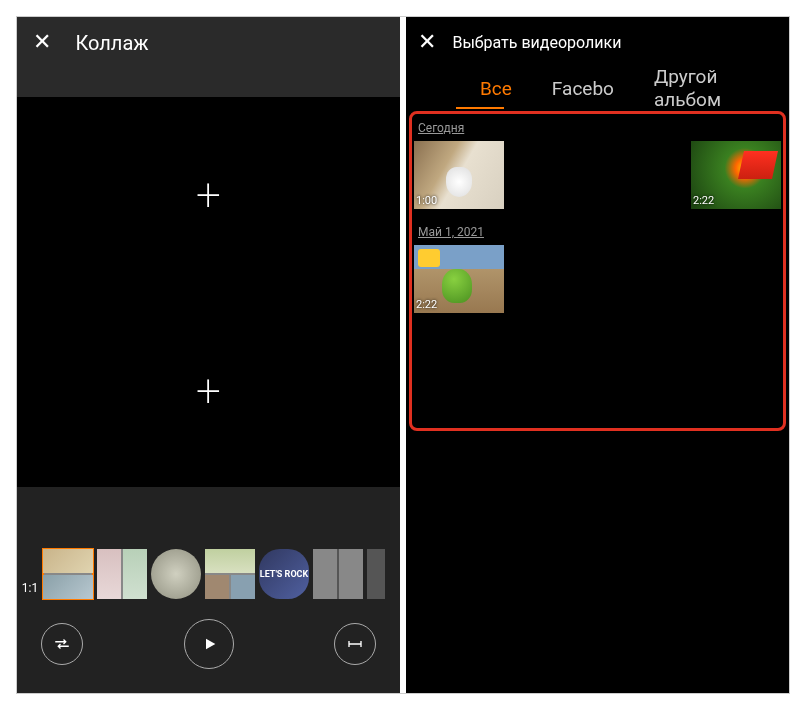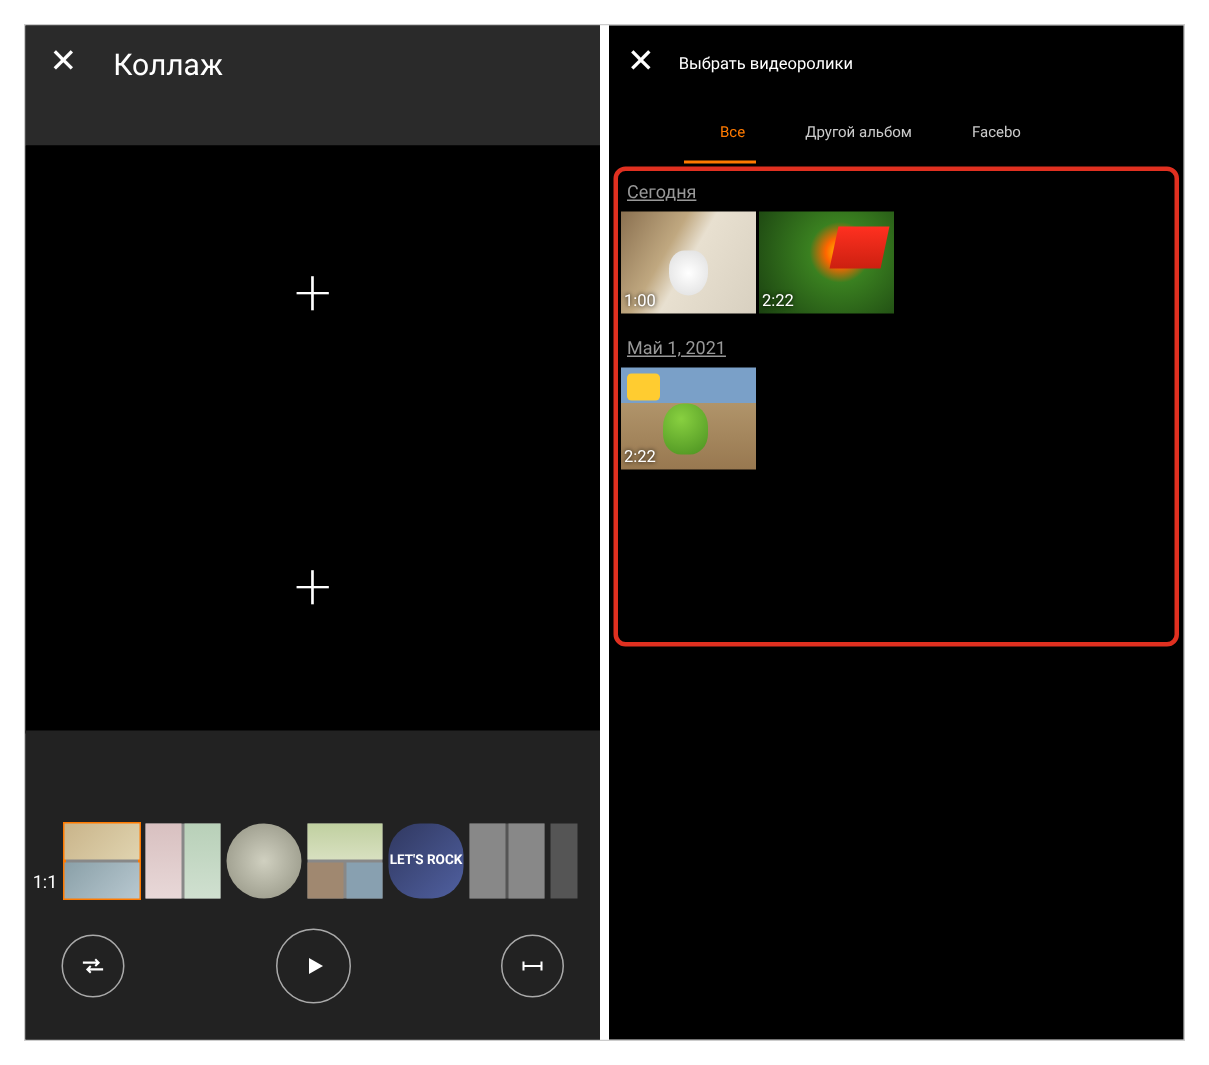--- a/index.html
+++ b/index.html
@@ -139,30 +139,30 @@
 
   
   .right-header {
     height: 50px;
     display: flex;
     align-items: center;
     padding: 0 12px;
     gap: 16px;
     color: #fff;
   }
-  .right-title { font-size: 11px; }
+  .right-title { font-size: 16px; }
   .tabs {
     height: 42px;
     display: flex;
     align-items: center;
     position: relative;
   }
   .tab {
     padding: 0 20px;
-    font-size: 10px;
+    font-size: 19px;
     color: #ccc;
     cursor: pointer;
     height: 100%;
     display:flex;
     align-items:center;
   }
   .tab:first-child { margin-left: 54px; }
   .tab.active { color: #ff7a00; }
   .tab-underline {
     position: absolute;
@@ -187,21 +187,21 @@
     top: 98px;
     left: 8px;
     right: 8px;
   }
   .section-label {
     color: #999;
     font-size: 12px;
     padding: 6px 4px;
     text-decoration: underline;
   }
-  .thumb-row { display: flex; gap: 2px; }
+  .thumb-row { display: flex; gap: 2px; justify-content: space-between; }
   .thumb {
     width: 90px;
     height: 68px;
     position: relative;
     cursor: pointer;
     overflow: hidden;
   }
   .thumb .dur {
     position: absolute;
     left: 2px;
@@ -283,22 +283,22 @@
 
   <div class="divider"></div>
 
   <div class="phone phone-right">
     <div class="right-header">
       <span class="close-x">✕</span>
       <span class="right-title">Выбрать видеоролики</span>
     </div>
     <div class="tabs">
       <div class="tab active">Все</div>
+      <div class="tab">Facebo</div>
       <div class="tab">Другой альбом</div>
-      <div class="tab">Facebo</div>
       <div class="tab-underline"></div>
     </div>
 
     <div class="gallery">
       <div class="section-label">Сегодня</div>
       <div class="thumb-row">
         <div class="thumb th1">
           <span class="dur">1:00</span>
         </div>
         <div class="thumb th2">

